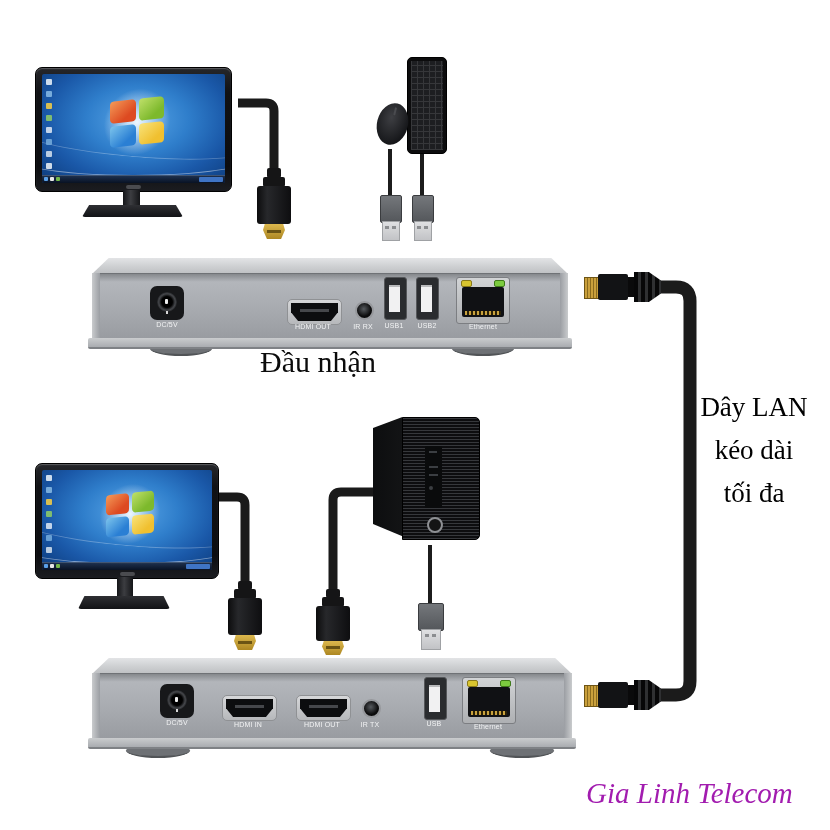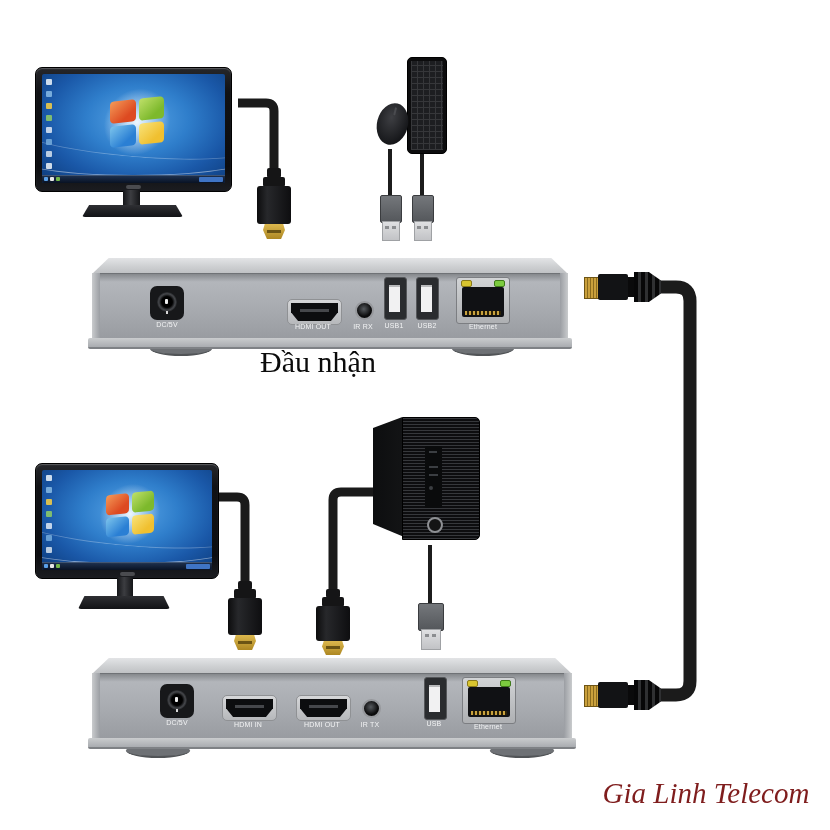--- a/index.html
+++ b/index.html
@@ -118,21 +118,21 @@
   .hp-logo{position:absolute;left:24px;top:99px;width:12px;height:12px;border-radius:50%;
            border:2px solid #8e9094;background:#141415;}
 
   
   .caption{position:absolute;transform:translateX(-50%);font-family:"Liberation Serif","DejaVu Serif",serif;
            font-size:30px;color:#0b0b0b;white-space:nowrap;z-index:9;}
   .lan-note{position:absolute;display:flex;flex-direction:column;gap:13px;text-align:center;
             font-family:"Liberation Serif","DejaVu Serif",serif;font-size:27px;line-height:30px;
             color:#000;z-index:9;}
   .watermark{position:absolute;font-family:"Liberation Serif","DejaVu Serif",serif;font-style:italic;
-             font-size:29px;color:#7f1d1d;text-align:center;z-index:9;}
+             font-size:29px;color:#a21caf;text-align:left;z-index:9;}
 </style>
 </head>
 <body>
 
 <div class="canvas">
 
   <svg class="cables" width="830" height="830" viewBox="0 0 830 830">
     <path d="M238 103 H266 Q274 103 274 111 V176" fill="none" stroke="#1a1a1a" stroke-width="9"></path>
     <path d="M390 149 V200" fill="none" stroke="#1c1c1c" stroke-width="4"></path>
     <path d="M422 149 V200" fill="none" stroke="#1c1c1c" stroke-width="4"></path>
@@ -248,20 +248,23 @@
       <div class="rj-boot"></div>
   </div>
   <div class="abs rj45" style="left:584px;top:679px;width:80px;height:32px;">
     <div class="rj-pins"></div>
       <div class="rj-body"></div>
       <div class="rj-step"></div>
       <div class="rj-boot"></div>
   </div>
 
   <div class="lan-note" style="left:688px;top:392px;width:132px;">
+    <span>Dây LAN</span>
+    <span>kéo dài</span>
+    <span>tối đa</span>
   </div>
 
   <div class="abs monitor-bezel" style="left:35px;top:463px;width:182px;height:114px;">
     <div class="win-screen" style="left:6px;top:6px;width:170px;height:100px;">
       <div class="streak"></div>
       <div class="streak streak2"></div>
       <div class="winlogo" style="left:52%;top:44%;width:48px;height:42px;">
         <div class="glow"></div>
         <div class="pane p-tl"></div>
         <div class="pane p-tr"></div>

